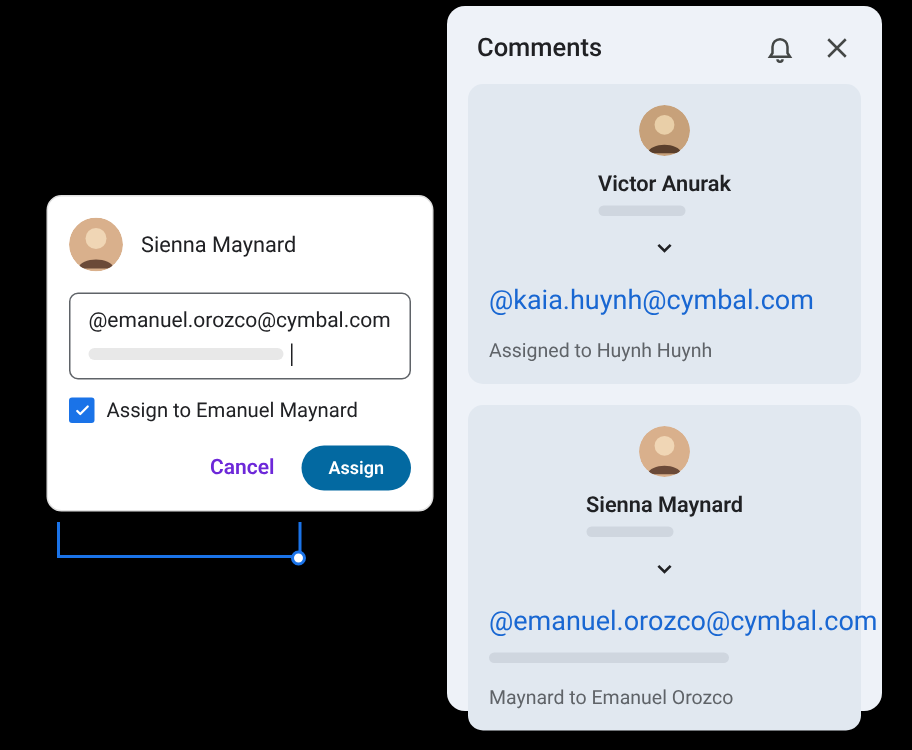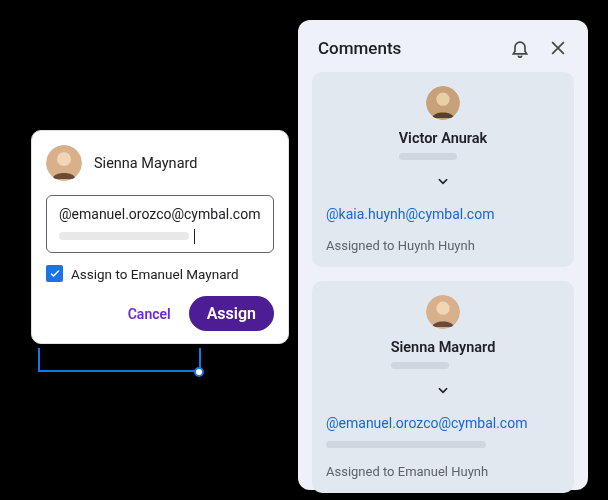--- a/index.html
+++ b/index.html
@@ -89,25 +89,25 @@
     border: none;
     color: #6d28d9;
     font-weight: 600;
     font-size: 14px;
     padding: 8px 10px;
     cursor: pointer;
     border-radius: 18px;
     font-family: inherit;
   }
   .btn-primary {
-    background: #4c1d95;
+    background: #0369a1;
     border: none;
     color: #fff;
     font-weight: 600;
-    font-size: 16px;
+    font-size: 12px;
     padding: 8px 18px;
     border-radius: 20px;
     cursor: pointer;
     font-family: inherit;
   }
 
   
   .sel-indicator {
     position: absolute;
     left: 38px;
@@ -124,21 +124,21 @@
     width: 10px; height: 10px;
     background: #fff;
     border: 2px solid #1a73e8;
     border-radius: 50%;
   }
 
   
   .comments-panel {
     position: absolute;
     right: 20px;
-    top: 20px;
+    top: 4px;
     width: 290px;
     height: 470px;
     background: #eef2f8;
     border-radius: 12px;
     padding: 14px;
     box-shadow: 0 1px 4px rgba(0,0,0,0.08);
   }
   .comments-hdr {
     display: flex;
     align-items: center;
@@ -178,21 +178,21 @@
   }
   .chev {
     width: 22px; height: 22px;
     display: flex; align-items: center; justify-content: center;
     cursor: pointer;
     color: #202124;
   }
   .chev svg { width: 14px; height: 14px; }
   .comment-link {
     margin-top: 14px;
-    font-size: 14px;
+    font-size: 18px;
     color: #1967d2;
   }
   .comment-body-sk {
     margin-top: 10px;
     width: 160px; height: 7px;
     background: #cfd6df;
     border-radius: 4px;
   }
   .comment-assigned {
     margin-top: 16px;
@@ -295,15 +295,15 @@
         <div class="comment-sk"></div>
       </div>
       <span class="chev">
         <svg viewBox="0 0 24 24" fill="none" stroke="currentColor" stroke-width="3">
             <path d="M5 9l7 7 7-7"></path>
           </svg>
       </span>
     </div>
     <div class="comment-link">@emanuel.orozco@cymbal.com</div>
     <div class="comment-body-sk"></div>
-    <div class="comment-assigned">Assigned to Emanuel Huynh</div>
+    <div class="comment-assigned">Maynard to Emanuel Orozco</div>
   </div>
 </div>
 
 </body></html>

